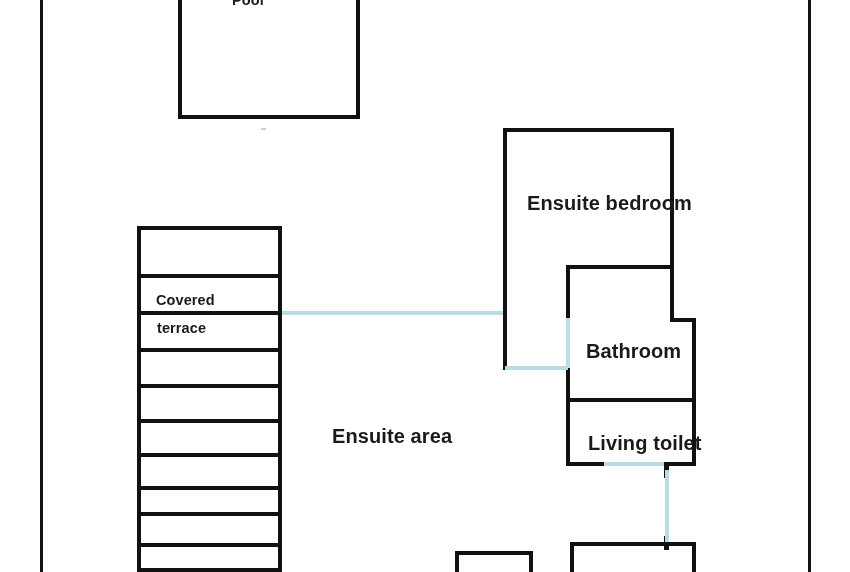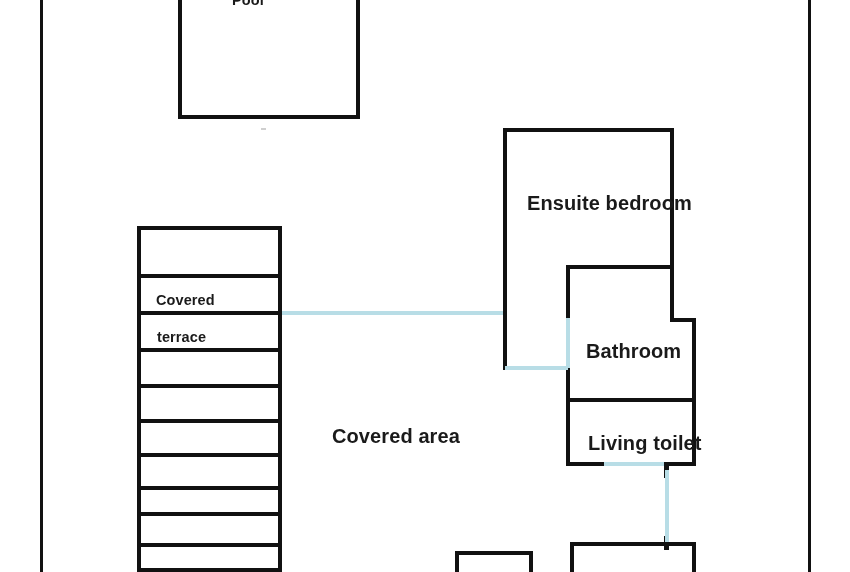--- a/index.html
+++ b/index.html
@@ -52,21 +52,21 @@
   <div class="wall" style="left:137px;top:348px;width:145px;height:4px;"></div>
   <div class="wall" style="left:137px;top:384px;width:145px;height:4px;"></div>
   <div class="wall" style="left:137px;top:419px;width:145px;height:4px;"></div>
   <div class="wall" style="left:137px;top:453px;width:145px;height:4px;"></div>
   <div class="wall" style="left:137px;top:486px;width:145px;height:4px;"></div>
   <div class="wall" style="left:137px;top:512px;width:145px;height:4px;"></div>
   <div class="wall" style="left:137px;top:543px;width:145px;height:4px;"></div>
   <div class="wall" style="left:137px;top:568px;width:145px;height:4px;"></div>
 
   <div class="label terrace-label" style="left:156px;top:292px;">Covered</div>
-  <div class="label terrace-label" style="left:157px;top:329px;">terrace</div>
+  <div class="label terrace-label" style="left:157px;top:320px;">terrace</div>
 
   <div class="wall" style="left:503px;top:128px;width:171px;height:4px;"></div>
   <div class="wall" style="left:503px;top:128px;width:4px;height:190px;"></div>
   <div class="wall" style="left:670px;top:128px;width:4px;height:141px;"></div>
   <div class="wall" style="left:566px;top:265px;width:108px;height:4px;"></div>
   <div class="label lbl-lg" style="left:527px;top:192px;">Ensuite bedroom</div>
 
   <div class="wall" style="left:503px;top:318px;width:4px;height:52px;"></div>
 
   <div class="wall" style="left:566px;top:265px;width:4px;height:53px;"></div>
@@ -78,21 +78,21 @@
   <div class="label lbl-lg" style="left:586px;top:340px;">Bathroom</div>
 
   <div class="wall" style="left:566px;top:462px;width:130px;height:4px;"></div>
   <div class="label lbl-lg" style="left:588px;top:432px;">Living toilet</div>
 
   <div class="wall" style="left:566px;top:462px;width:40px;height:4px;"></div>
   <div class="wall" style="left:662px;top:462px;width:34px;height:4px;"></div>
   <div class="wall" style="left:664px;top:462px;width:5px;height:16px;"></div>
   <div class="wall" style="left:664px;top:536px;width:5px;height:14px;"></div>
 
-  <div class="label lbl-lg" style="left:332px;top:425px;">Covered area</div>
+  <div class="label lbl-lg" style="left:332px;top:425px;">Ensuite area</div>
 
   <div class="wall" style="left:455px;top:551px;width:78px;height:4px;"></div>
   <div class="wall" style="left:455px;top:551px;width:4px;height:21px;"></div>
   <div class="wall" style="left:529px;top:551px;width:4px;height:21px;"></div>
 
   <div class="wall" style="left:570px;top:542px;width:126px;height:4px;"></div>
   <div class="wall" style="left:570px;top:542px;width:4px;height:30px;"></div>
   <div class="wall" style="left:692px;top:542px;width:4px;height:30px;"></div>
 
   <div class="door" style="left:282px;top:311px;width:221px;height:4px;"></div>

